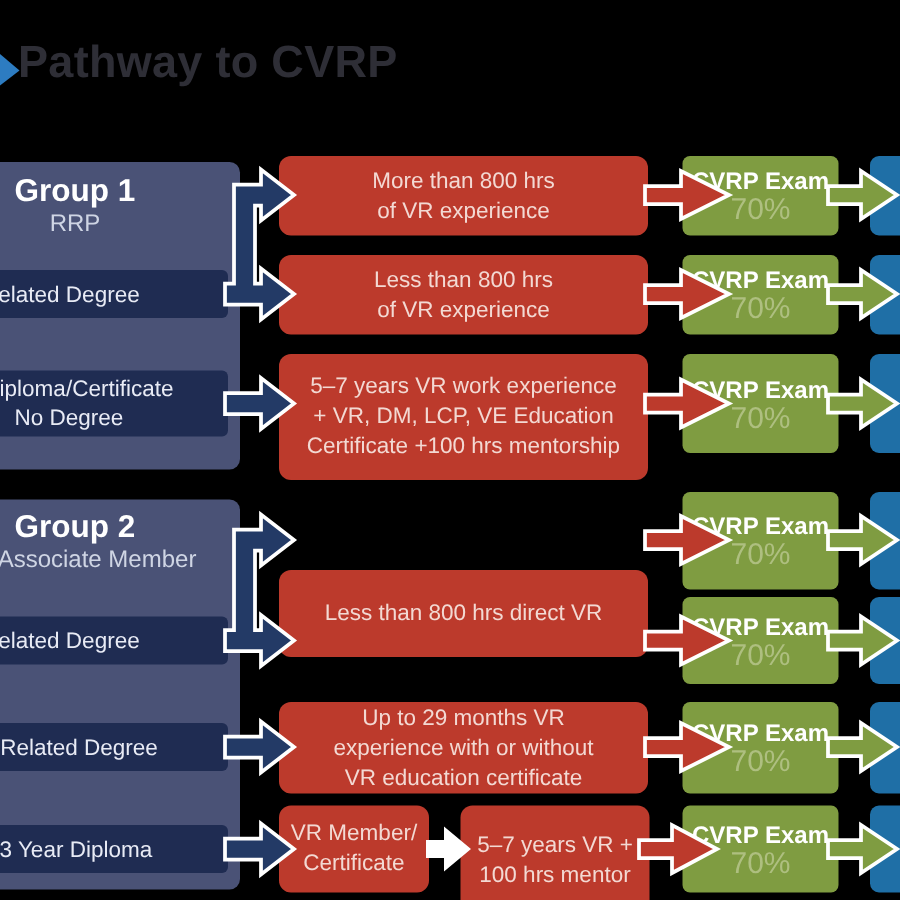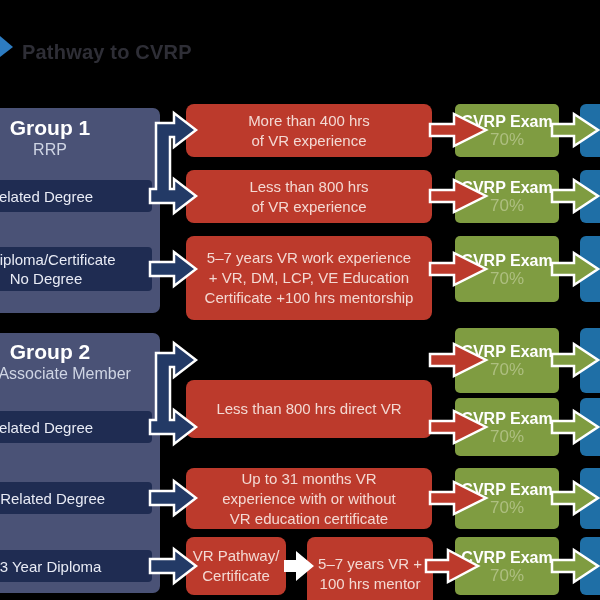--- a/index.html
+++ b/index.html
@@ -5,38 +5,38 @@
   :root{
     --background:#000000; --title_text:#2e2e36; --logo_blue:#2d7cc1;
     --group_box:#4a5276; --group_bar:#1f2c52; --navy_arrow:#233a66;
     --requirement_box:#bc3a2c; --requirement_text:#f3d9d3;
     --exam_box:#7f9c41; --exam_text:#ffffff; --exam_pass_text:#aebf80;
     --outcome_box:#1f6fa6; --arrow_outline:#ffffff;
   }
   html,body{margin:0;padding:0;}
   body{background:#000;font-family:"Liberation Sans","DejaVu Sans",sans-serif;}
   .canvas{position:relative;width:600px;height:600px;background:var(--background);overflow:hidden;}
-  .page-title{position:absolute;left:22px;top:25px;font-size:20px;font-weight:bold;
-    color:var(--title_text);letter-spacing:.2px;white-space:nowrap;margin-top:16px;}
+  .page-title{position:absolute;left:12px;top:25px;font-size:30px;font-weight:bold;
+    color:var(--title_text);letter-spacing:.2px;white-space:nowrap;}
   .group{position:absolute;left:-60px;width:220px;background:var(--group_box);border-radius:7px;}
   .group-head{position:absolute;left:0;width:100%;text-align:center;}
   .group-title{font-size:21px;font-weight:bold;color:#ffffff;line-height:24px;}
   .group-sub{font-size:16px;color:#cfd5e4;line-height:19px;white-space:pre-line;}
   .bar{position:absolute;left:0;width:212px;background:var(--group_bar);border-radius:4px;
     color:#e8ebf5;font-size:15px;line-height:19px;display:flex;align-items:center;
     justify-content:center;text-align:center;white-space:pre-line;}
   .req{position:absolute;left:186px;width:246px;background:var(--requirement_box);
     border-radius:8px;color:var(--requirement_text);font-size:15px;line-height:20px;
     display:flex;align-items:center;justify-content:center;text-align:center;white-space:pre-line;}
   .req.small-a{width:100px;}
   .req.small-b{left:307px;width:126px;}
   .exam{position:absolute;left:455px;width:104px;background:var(--exam_box);border-radius:5px;
     display:flex;flex-direction:column;align-items:center;justify-content:center;text-align:center;}
   .exam-label{font-size:16px;font-weight:bold;color:var(--exam_text);line-height:19px;}
-  .exam-pass{font-size:17px;color:var(--exam_pass_text);line-height:18px;}
+  .exam-pass{font-size:20px;color:var(--exam_pass_text);line-height:18px;}
   .next{position:absolute;left:580px;width:40px;background:var(--outcome_box);border-radius:6px;}
   svg.overlay{position:absolute;left:0;top:0;pointer-events:none;}
   .navy-a{fill:var(--navy_arrow);stroke:var(--arrow_outline);stroke-width:2.5;}
   .red-a{fill:var(--requirement_box);stroke:var(--arrow_outline);stroke-width:2.5;}
   .green-a{fill:var(--exam_box);stroke:var(--arrow_outline);stroke-width:2.5;}
   .white-a{fill:#ffffff;}
   .logo{fill:var(--logo_blue);}
 </style>
 </head>
 <body>
@@ -58,32 +58,32 @@
   <div class="group" style="top:333px;height:260px;">
     <div class="group-head" style="top:7px;">
       <div class="group-title">Group 2</div>
       <div class="group-sub">SS, Associate Member</div>
     </div>
     <div class="bar" style="top:78px;height:32px;">elated Degree</div>
     <div class="bar" style="top:149px;height:32px;">n-Related Degree</div>
     <div class="bar" style="top:217px;height:32px;">r 3 Year Diploma</div>
   </div>
 
-  <div class="req" style="top:104px;height:53px;">More than 400 hrs
+  <div class="req" style="top:104px;height:53px;">More than 800 hrs
 of VR experience</div>
   <div class="req" style="top:170px;height:53px;">Less than 800 hrs
 of VR experience</div>
   <div class="req" style="top:236px;height:84px;">5–7 years VR work experience
 + VR, DM, LCP, VE Education
 Certificate +100 hrs mentorship</div>
   <div class="req" style="top:380px;height:58px;">Less than 800 hrs direct VR</div>
-  <div class="req" style="top:468px;height:61px;">Up to 31 months VR
+  <div class="req" style="top:468px;height:61px;">Up to 29 months VR
 experience with or without
 VR education certificate</div>
-  <div class="req small-a" style="top:537px;height:58px;">VR Pathway/
+  <div class="req small-a" style="top:537px;height:58px;">VR Member/
 Certificate</div>
   <div class="req small-b" style="top:537px;height:74px;">5–7 years VR +
 100 hrs mentor</div>
 
   <div class="exam" style="top:104px;height:53px;">
     <div class="exam-label">CVRP Exam</div>
     <div class="exam-pass">70%</div>
   </div>
   <div class="exam" style="top:170px;height:53px;">
     <div class="exam-label">CVRP Exam</div>

